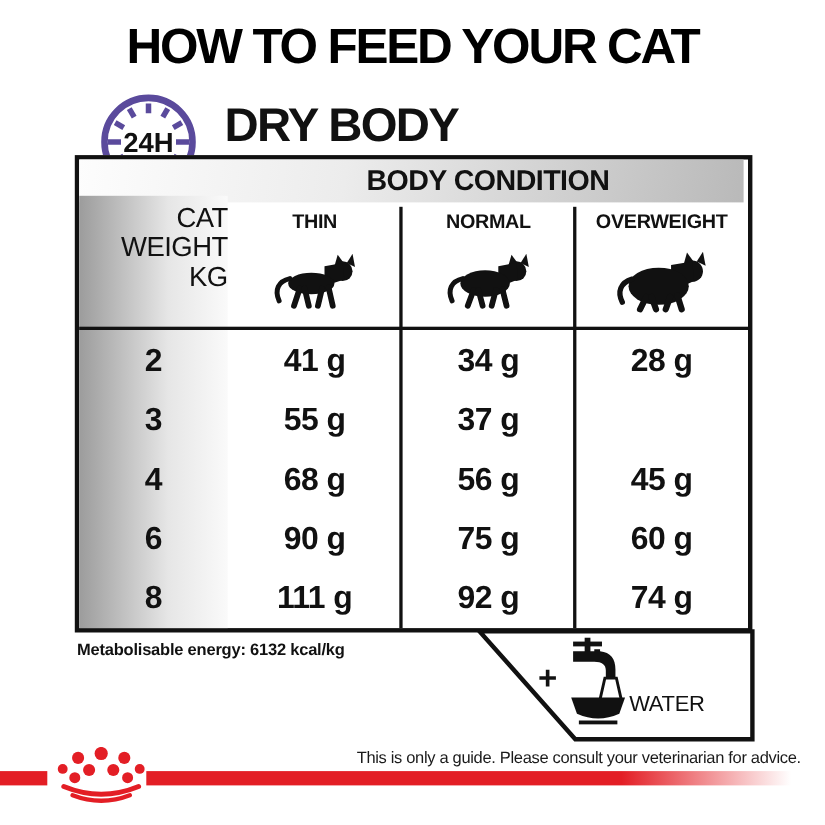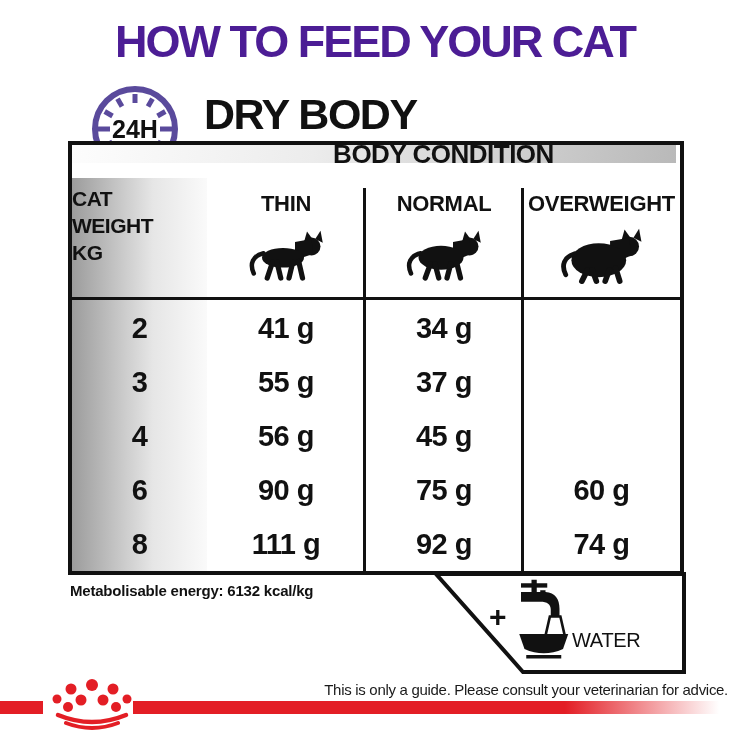--- a/index.html
+++ b/index.html
@@ -1,39 +1,39 @@
 <!DOCTYPE html>
 <html><head>
 <meta charset="utf-8">
 <style>
   html,body{margin:0;padding:0;background:#fff;}
   .canvas{position:relative;width:750px;height:750px;background:#fff;overflow:hidden;
           font-family:"Liberation Sans","DejaVu Sans",sans-serif;color:#111;}
   .abs{position:absolute;}
   
   .title{left:0;right:0;top:16px;text-align:center;font-size:45px;font-weight:800;
-         letter-spacing:-2px;color:#4c1d95;white-space:nowrap;}
+         letter-spacing:-2px;color:#000000;white-space:nowrap;}
   
   .clock{left:88px;top:82px;z-index:0;}
   .dryonly{left:204px;top:90px;font-size:43px;font-weight:800;letter-spacing:-1.5px;color:#111;white-space:nowrap;}
   
   .table{left:68px;top:141px;width:608px;height:426px;border:4px solid #111;z-index:1;background:#fff;}
-  .headerbar{position:absolute;left:0;right:4px;top:0;height:18px;
+  .headerbar{position:absolute;left:0;right:4px;top:0;height:39px;
              background:linear-gradient(100deg,#fdfdfd 0%,#ececec 40%,#b9b9b9 100%);
              display:flex;align-items:center;}
   .headertext{position:absolute;left:135px;width:473px;text-align:center;font-size:26px;
               font-weight:800;letter-spacing:-0.5px;}
   .leftcolbg{position:absolute;left:0;top:33px;bottom:0;width:135px;
              background:linear-gradient(to right,#9c9c9c 0%,#e6e6e6 60%,#fafafa 100%);}
   .vdiv{position:absolute;top:43px;bottom:0;width:3px;background:#111;}
   .vdiv1{left:291px;} .vdiv2{left:449px;}
   .hline{position:absolute;left:0;right:0;top:152px;height:3px;background:#111;}
-  .weighthead{position:absolute;left:0;top:40px;width:135px;text-align:left;
-              font-size:21px;font-weight:700;line-height:27px;letter-spacing:-0.5px;}
-  .colhead{position:absolute;top:46px;text-align:center;font-size:22px;font-weight:800;letter-spacing:-0.3px;}
+  .weighthead{position:absolute;left:0;top:40px;width:135px;text-align:right;
+              font-size:25px;font-weight:400;line-height:27px;letter-spacing:-0.5px;}
+  .colhead{position:absolute;top:46px;text-align:center;font-size:18px;font-weight:800;letter-spacing:-0.3px;}
   .ch1{left:135px;width:158px;} .ch2{left:293px;width:158px;} .ch3{left:451px;width:157px;}
   .caticon{position:absolute;top:80px;height:64px;display:flex;align-items:center;justify-content:center;}
   .rows{position:absolute;left:0;right:0;top:156px;bottom:0;display:flex;flex-direction:column;}
   .row{flex:1;display:grid;grid-template-columns:135px 158px 158px 157px;}
   .cell{display:flex;align-items:center;justify-content:center;font-size:29px;font-weight:800;letter-spacing:-0.5px;}
   
   .energy{left:70px;top:582px;font-size:15px;font-weight:700;letter-spacing:-0.2px;}
   .watertab{left:428px;top:569px;z-index:2;}
   .plus{left:489px;top:600px;font-size:30px;font-weight:900;z-index:3;}
   .faucet{left:514px;top:578px;z-index:3;}
@@ -145,28 +145,30 @@
         </g>
         <path d="M22,32 C9,36 5,46 11,58" stroke="#111" stroke-width="6" stroke-linecap="round" fill="none"></path>
       </svg>
     </div>
 
     <div class="rows">
       <div class="row">
         <div class="cell">2</div>
         <div class="cell">41 g</div>
         <div class="cell">34 g</div>
+        <div class="cell">28 g</div>
       </div>
       <div class="row">
         <div class="cell">3</div>
         <div class="cell">55 g</div>
         <div class="cell">37 g</div>
       </div>
       <div class="row">
         <div class="cell">4</div>
+        <div class="cell">68 g</div>
         <div class="cell">56 g</div>
         <div class="cell">45 g</div>
       </div>
       <div class="row">
         <div class="cell">6</div>
         <div class="cell">90 g</div>
         <div class="cell">75 g</div>
         <div class="cell">60 g</div>
       </div>
       <div class="row">

